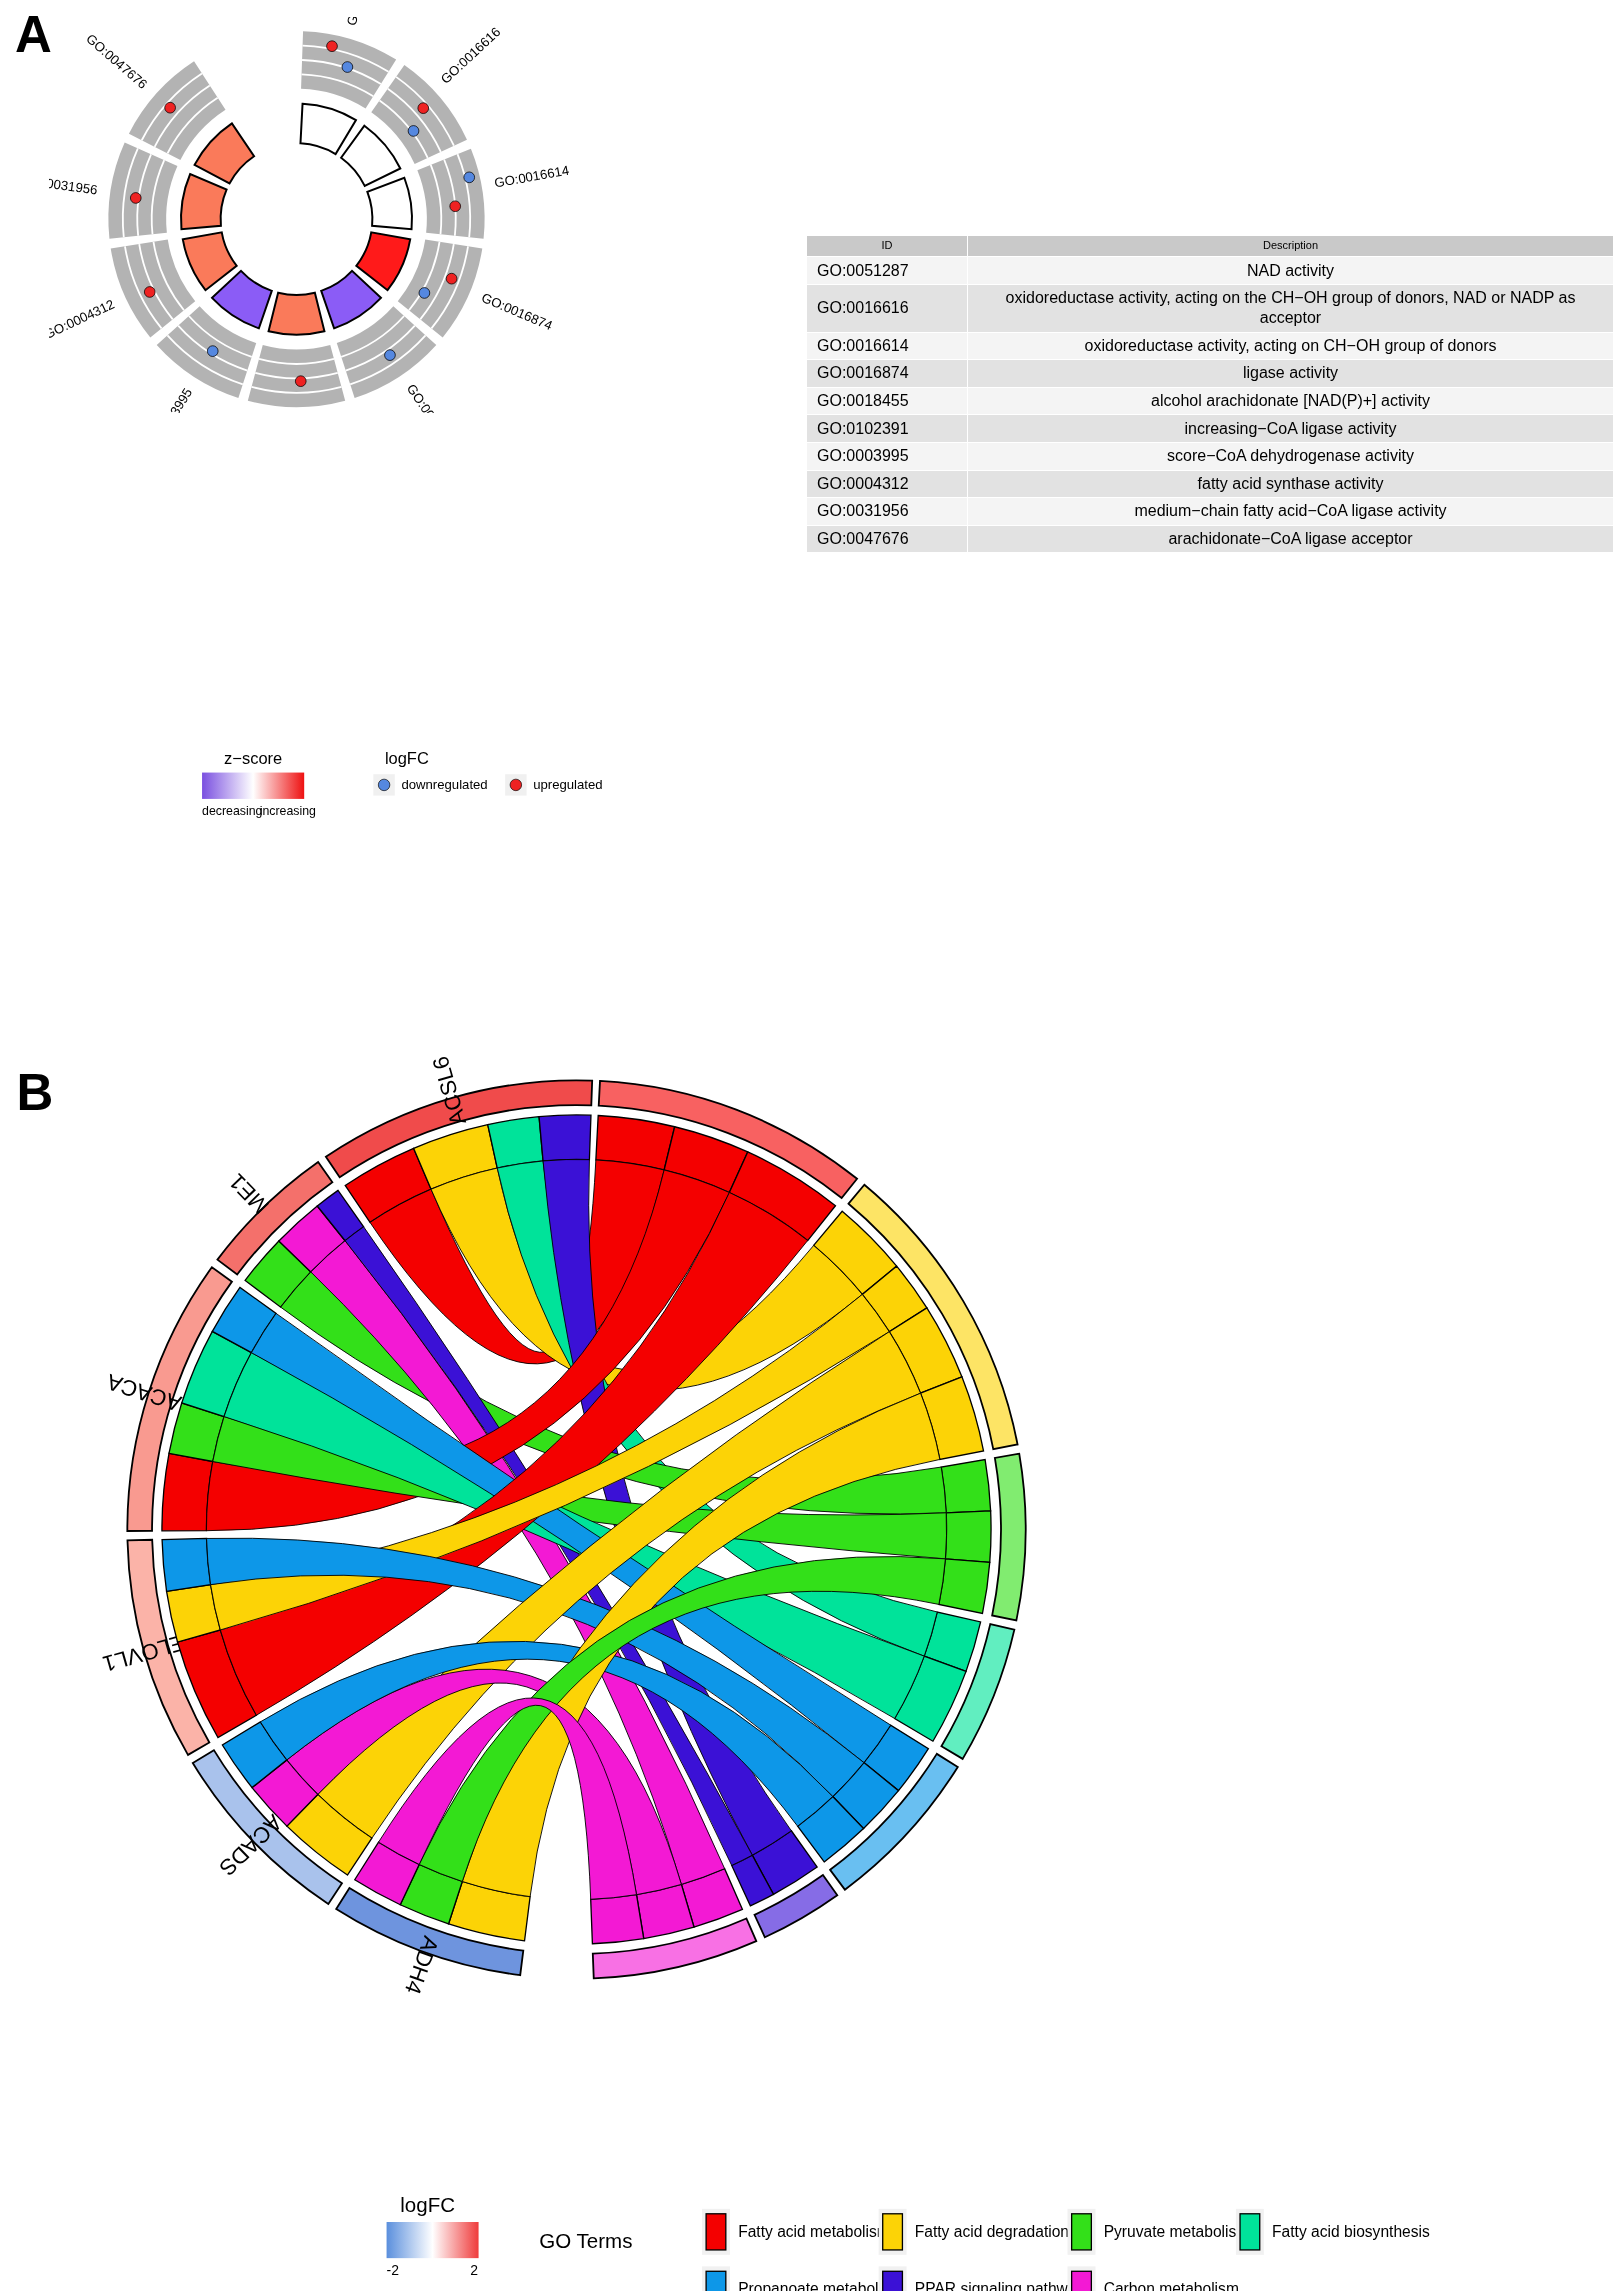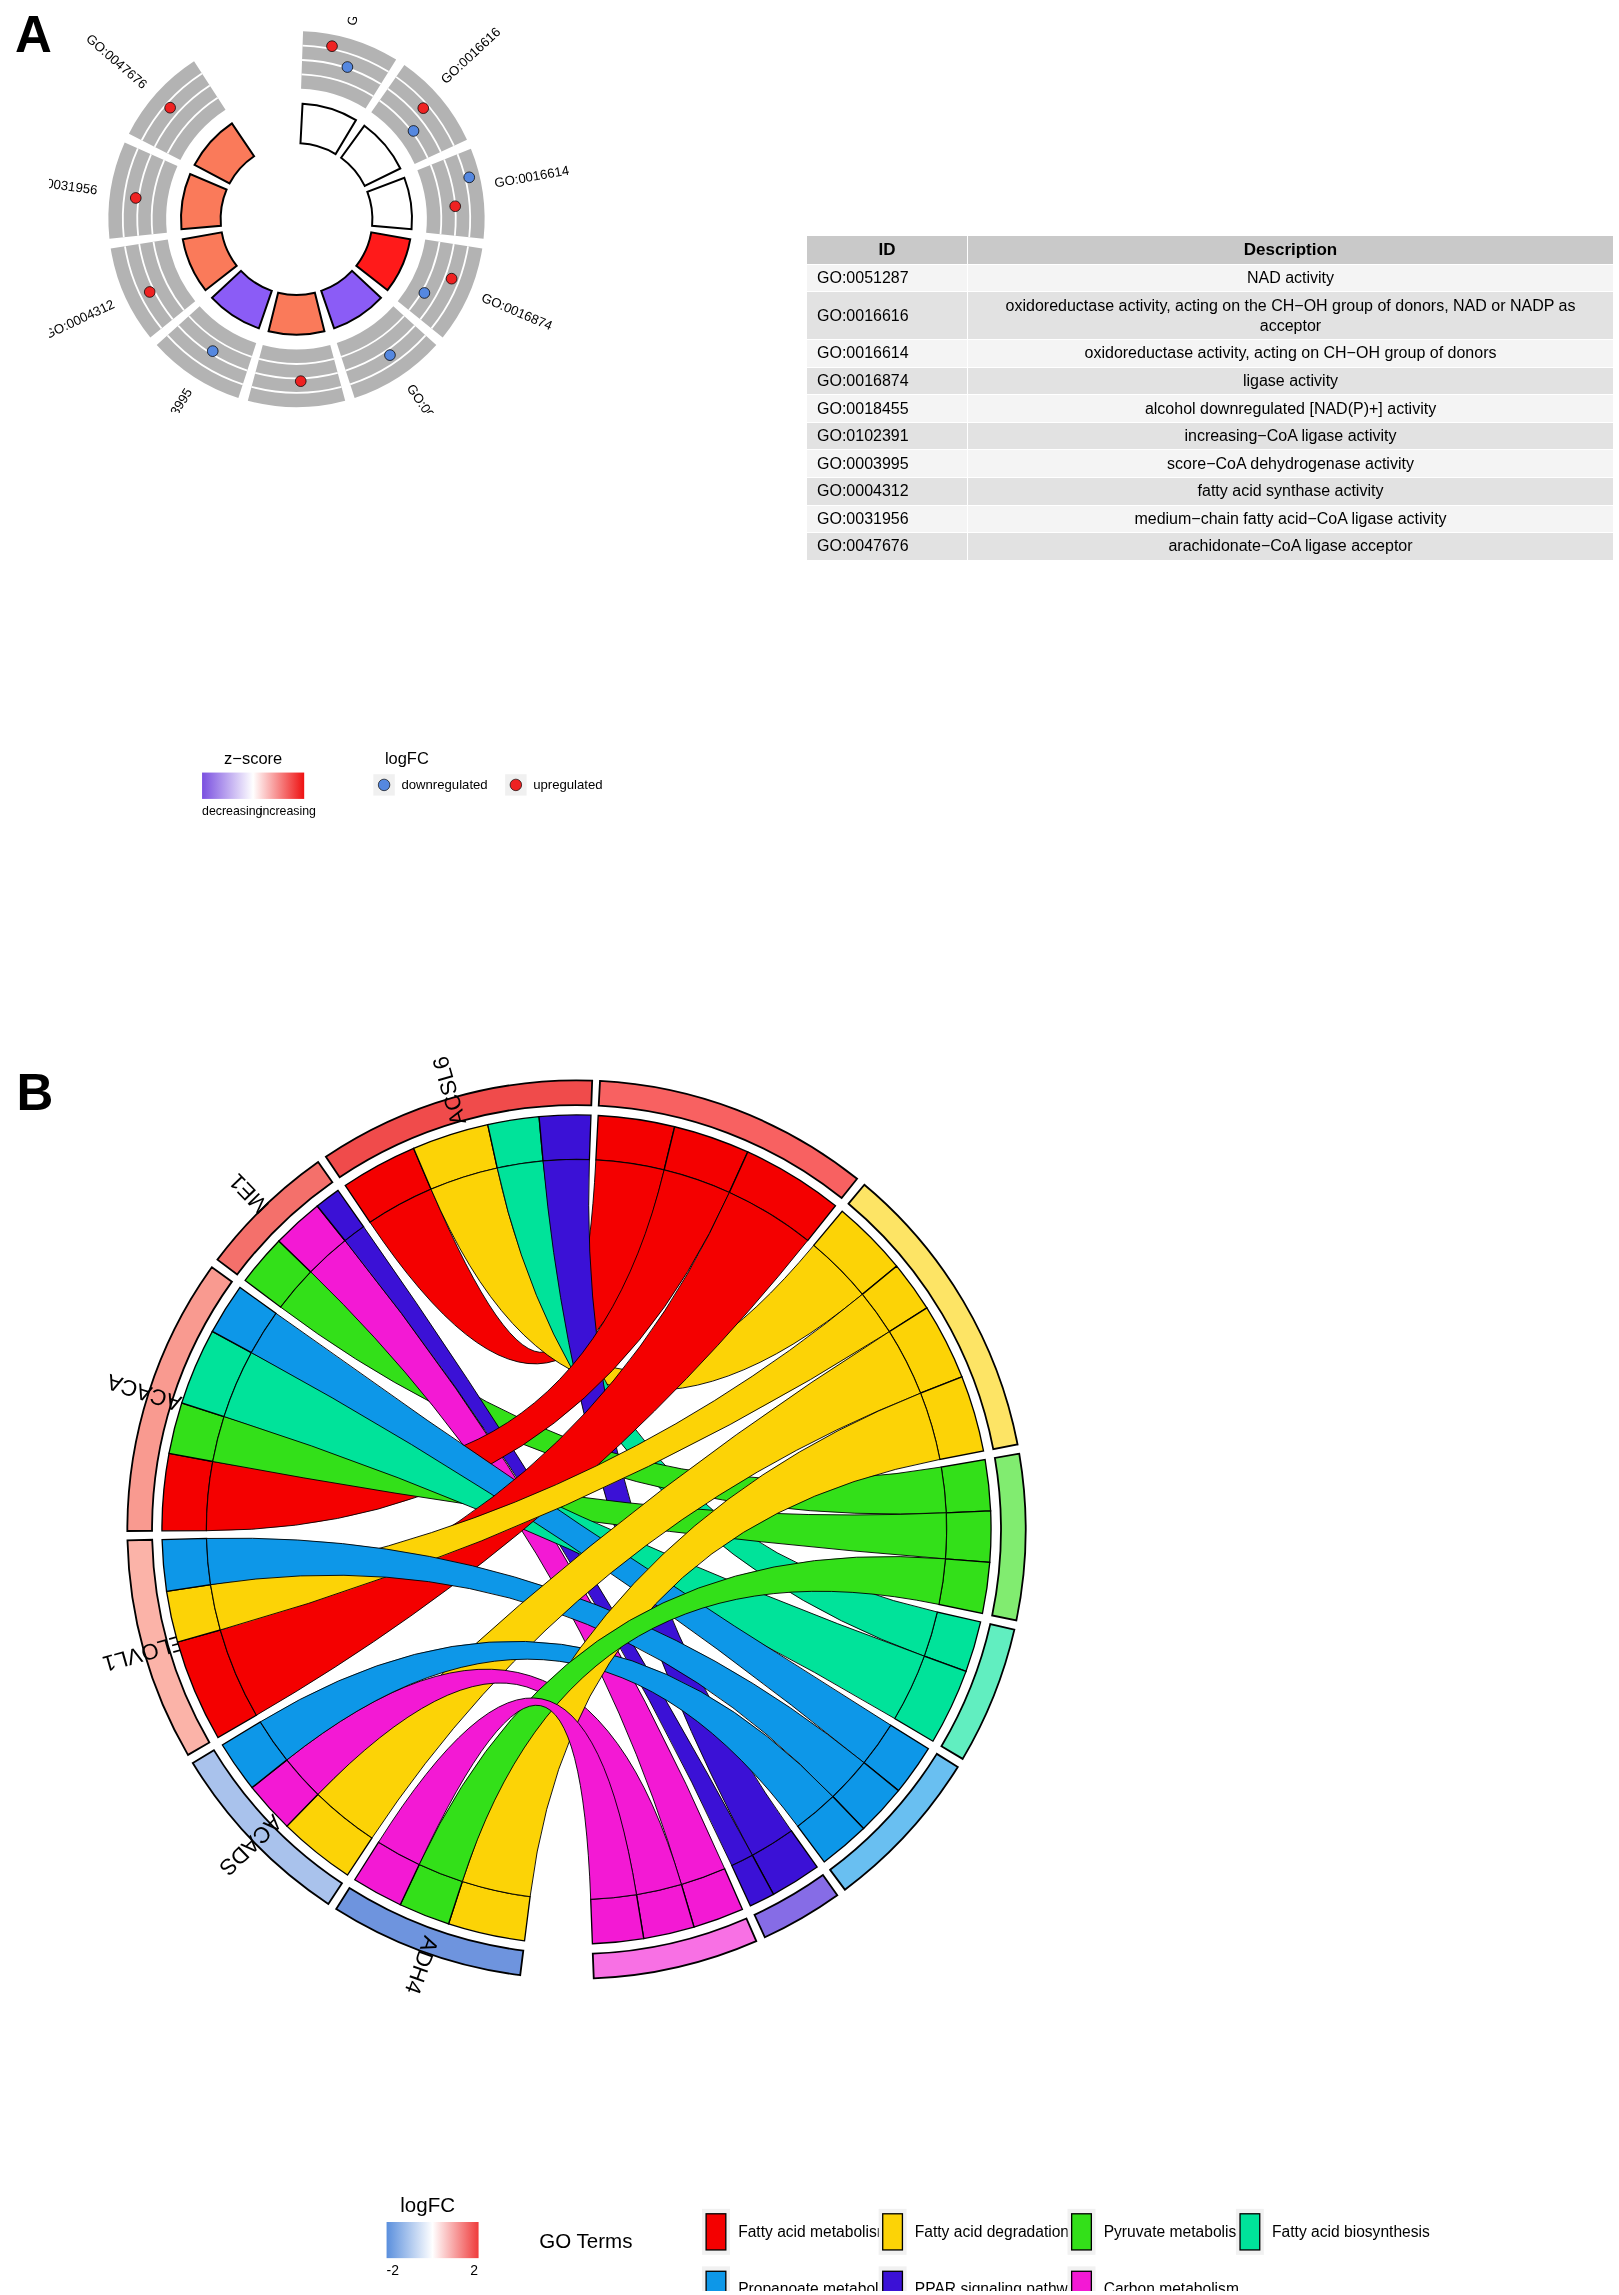--- a/index.html
+++ b/index.html
@@ -10,21 +10,21 @@
   #panelB-letter{left:16.5px;top:1063px;}
 
   #gocircle-wrap{position:absolute;left:49px;top:16.5px;width:528px;height:396px;}
   #golegend-wrap{position:absolute;left:179px;top:746px;width:593px;height:91px;}
   #table-wrap{position:absolute;left:806px;top:235px;width:808px;}
 
   table.gotable{border-collapse:collapse;width:808px;
       font-family:"Liberation Sans",sans-serif;font-size:16px;}
   table.gotable th, table.gotable td{
       border:0.8px solid #ffffff;padding:3.3px 5px;text-align:center;line-height:1.25;}
-  table.gotable th{background:#c9c9c9;font-weight:bold;font-size:17px;}
+  table.gotable th{background:#c9c9c9;font-weight:normal;font-size:11px;}
   table.gotable td.idcell{width:145px;text-align:left;padding-left:10px;}
   table.gotable tr.odd td{background:#f4f4f4;}
   table.gotable tr.even td{background:#e2e2e2;}
 
   #chord-wrap{position:absolute;left:82px;top:940px;width:989px;height:1179px;}
   #chordlegend-wrap{position:absolute;left:363px;top:2176px;width:1253px;height:115px;}
 </style>
 </head>
 <body>
 
@@ -174,21 +174,21 @@
         <tr class="odd">
           <td class="idcell">GO:0016614</td>
           <td>oxidoreductase activity, acting on CH−OH group of donors</td>
         </tr>
         <tr class="even">
           <td class="idcell">GO:0016874</td>
           <td>ligase activity</td>
         </tr>
         <tr class="odd">
           <td class="idcell">GO:0018455</td>
-          <td>alcohol downregulated [NAD(P)+] activity</td>
+          <td>alcohol arachidonate [NAD(P)+] activity</td>
         </tr>
         <tr class="even">
           <td class="idcell">GO:0102391</td>
           <td>increasing−CoA ligase activity</td>
         </tr>
         <tr class="odd">
           <td class="idcell">GO:0003995</td>
           <td>score−CoA dehydrogenase activity</td>
         </tr>
         <tr class="even">

